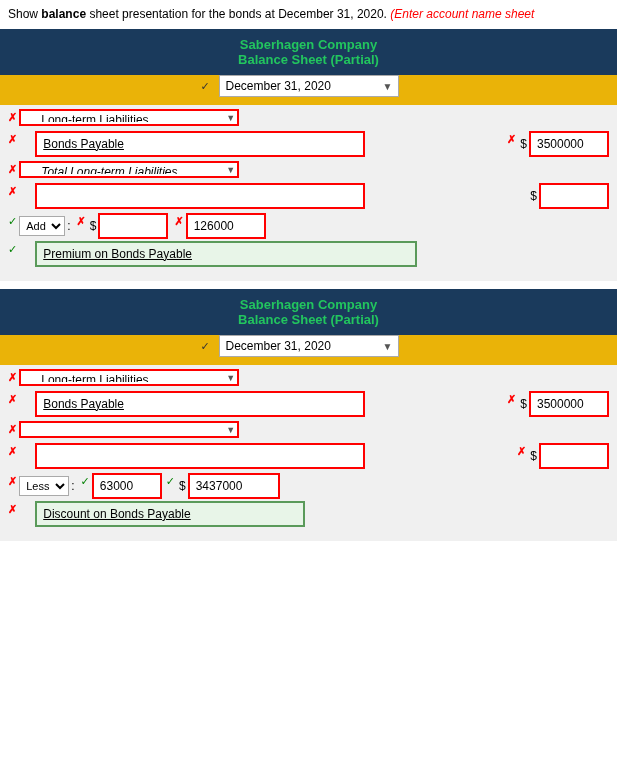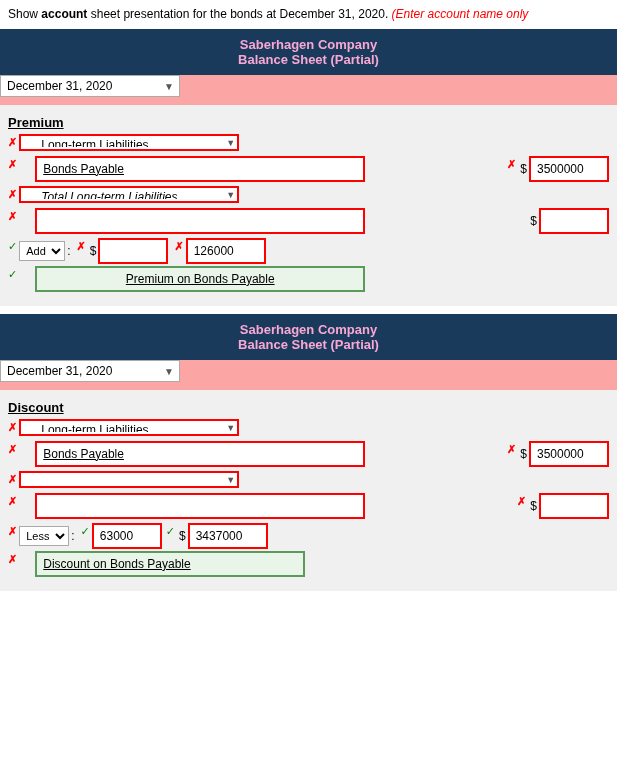--- a/index.html
+++ b/index.html
@@ -18,30 +18,31 @@
       line-height: 1.4;
     }
     .instruction span.italic-red {
       color: red;
       font-style: italic;
     }
     .highlight-balance { font-weight: bold; }
 
     .header-box {
       background: #1a3a5c;
-      color: #f9a8d4;
+      color: #22c55e;
       text-align: center;
       padding: 8px 4px;
       font-weight: bold;
       font-size: 13px;
     }
 
     .date-row {
-      background: #fca5a5;
+      background: #eab308;
       display: flex;
+      justify-content: center;
       padding: 0 0 8px 0;
     }
 
     .date-select-wrapper {
       position: relative;
       display: inline-block;
     }
     .date-select-wrapper::before {
       content: '✓';
       position: absolute;
@@ -184,38 +185,37 @@
     .colon {
       margin: 0 2px;
       font-size: 12px;
     }
   </style>
 </head>
 <body>
 
 <div class="panel">
   <div class="instruction">
-    Show <span class="highlight-balance">account</span> sheet presentation for the bonds at December 31, 2020. <span class="italic-red">(Enter account name only</span>
+    Show <span class="highlight-balance">balance</span> sheet presentation for the bonds at December 31, 2020. <span class="italic-red">(Enter account name sheet</span>
   </div>
 
   <div class="header-box">
     <div>Saberhagen Company</div>
     <div>Balance Sheet (Partial)</div>
   </div>
   <div class="date-row">
     <div class="date-select-wrapper">
       <select class="date-select">
         <option value="December 31, 2020">December 31, 2020</option>
       </select>
       <span class="date-select-arrow">▼</span>
     </div>
   </div>
 
   <div class="section-bg">
-    <div class="section-title">Premium</div>
 
     <div class="form-row">
       <span class="x-mark">✗</span>
       <div class="dropdown-wrapper">
         <select class="dropdown-field" style="width:220px;">
           <option value="Long-term Liabilities">Long-term Liabilities</option>
         </select>
         <span class="arr">▼</span>
       </div>
     </div>
@@ -262,21 +262,21 @@
           <div style="display:flex;align-items:center;margin-left:4px;">
             <span class="x-mark">✗</span>
             <span class="dollar-sign">$</span>
             <input class="input-field" style="width: 70px;" type="text" value="">
             <span class="x-mark" style="margin-left:6px;">✗</span>
             <input class="input-field" style="width: 80px;" type="text" value="126000">
           </div>
         </div>
         <div style="display:flex;align-items:center;">
           <span class="check-mark">✓</span>
-          <input class="input-field green-border indent" style="width: 330px; text-align: center;" type="text" value="Premium on Bonds Payable">
+          <input class="input-field green-border indent" style="width: 382px;" type="text" value="Premium on Bonds Payable">
         </div>
       </div>
     </div>
   </div>
 </div>
 
 <div class="panel" style="margin-top:8px;">
   <div class="header-box">
     <div>Saberhagen Company</div>
     <div>Balance Sheet (Partial)</div>
@@ -284,21 +284,20 @@
   <div class="date-row">
     <div class="date-select-wrapper">
       <select class="date-select">
         <option value="December 31, 2020">December 31, 2020</option>
       </select>
       <span class="date-select-arrow">▼</span>
     </div>
   </div>
 
   <div class="section-bg">
-    <div class="section-title">Discount</div>
 
     <div class="form-row">
       <span class="x-mark">✗</span>
       <div class="dropdown-wrapper">
         <select class="dropdown-field" style="width:220px;">
           <option value="Long-term Liabilities">Long-term Liabilities</option>
         </select>
         <span class="arr">▼</span>
       </div>
     </div>
@@ -341,21 +340,21 @@
             <select class="add-less-select">
               <option value="Less">Less</option>
             </select>
           </div>
           <span class="colon">:</span>
           <div style="display:flex;align-items:center;margin-left:4px;">
             <span class="check-mark">✓</span>
             <input class="input-field" style="width: 70px;" type="text" value="63000">
             <span class="check-mark" style="margin-left:4px;">✓</span>
             <span class="dollar-sign">$</span>
-            <input class="input-field" style="width: 80px;" type="text" value="3437000">
+            <input class="input-field" style="width: 92px;" type="text" value="3437000">
           </div>
         </div>
         <div style="display:flex;align-items:center;">
           <span class="x-mark">✗</span>
           <input class="input-field green-border indent" style="width: 270px;" type="text" value="Discount on Bonds Payable">
         </div>
       </div>
     </div>
   </div>
 </div>

